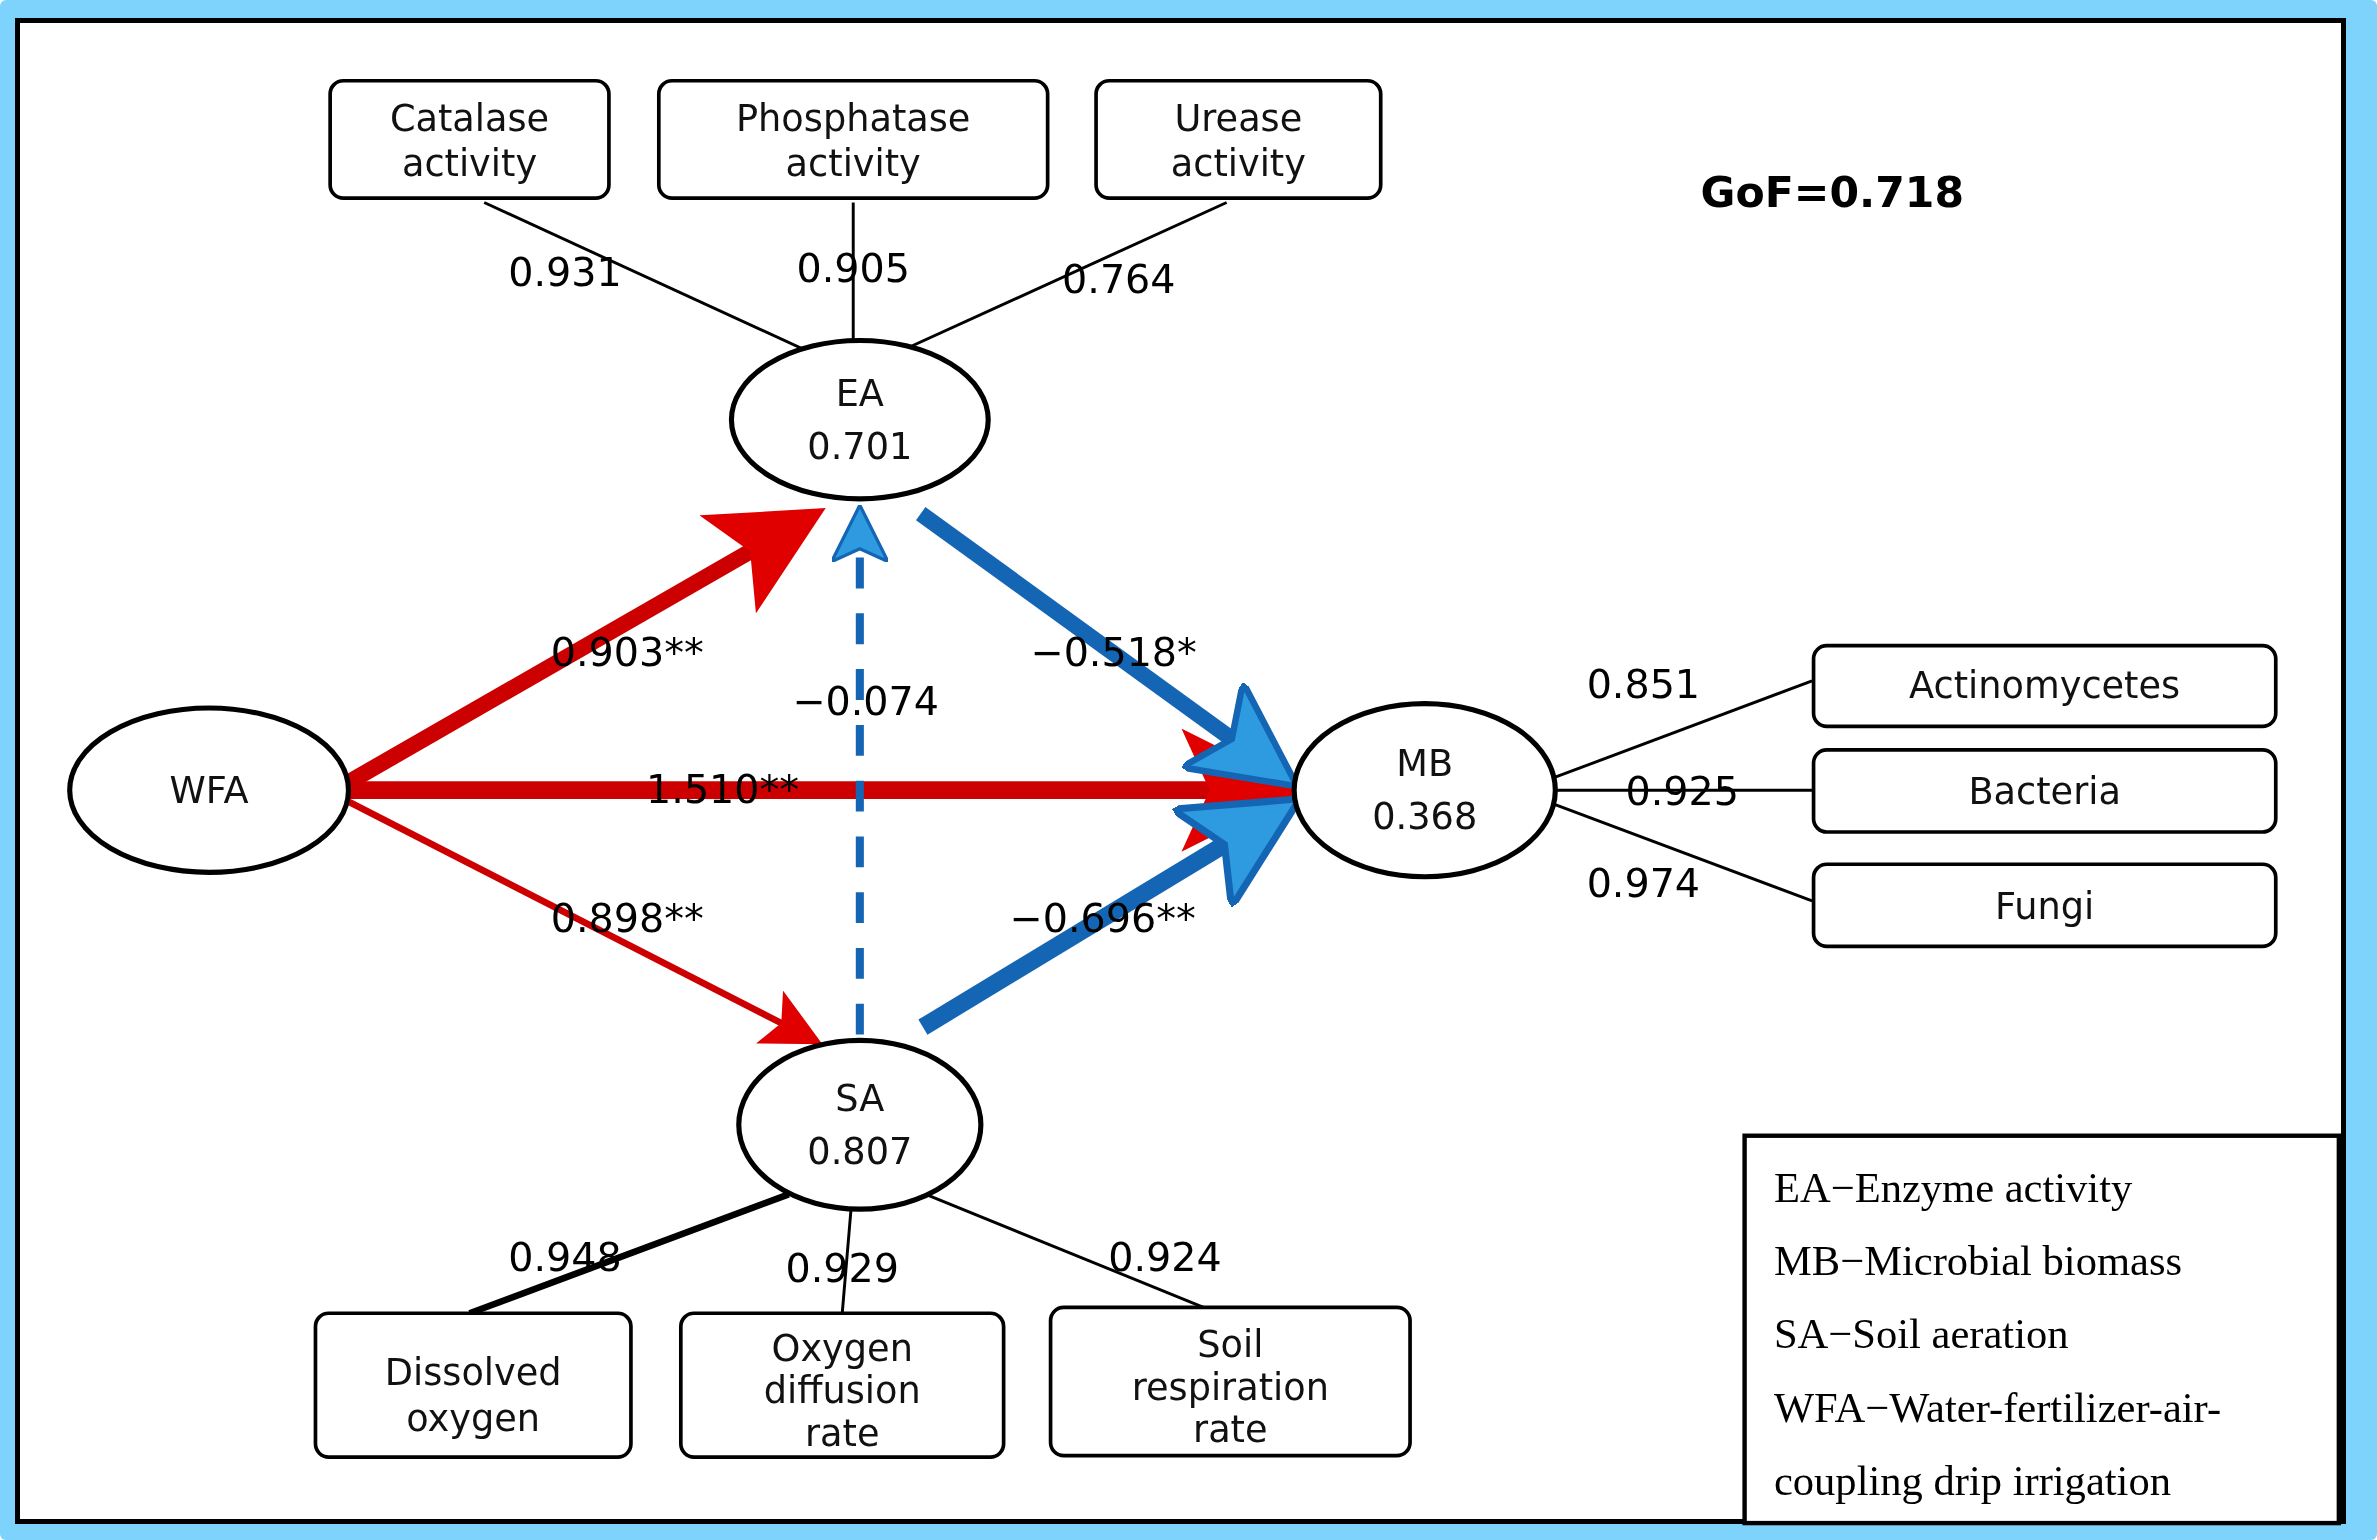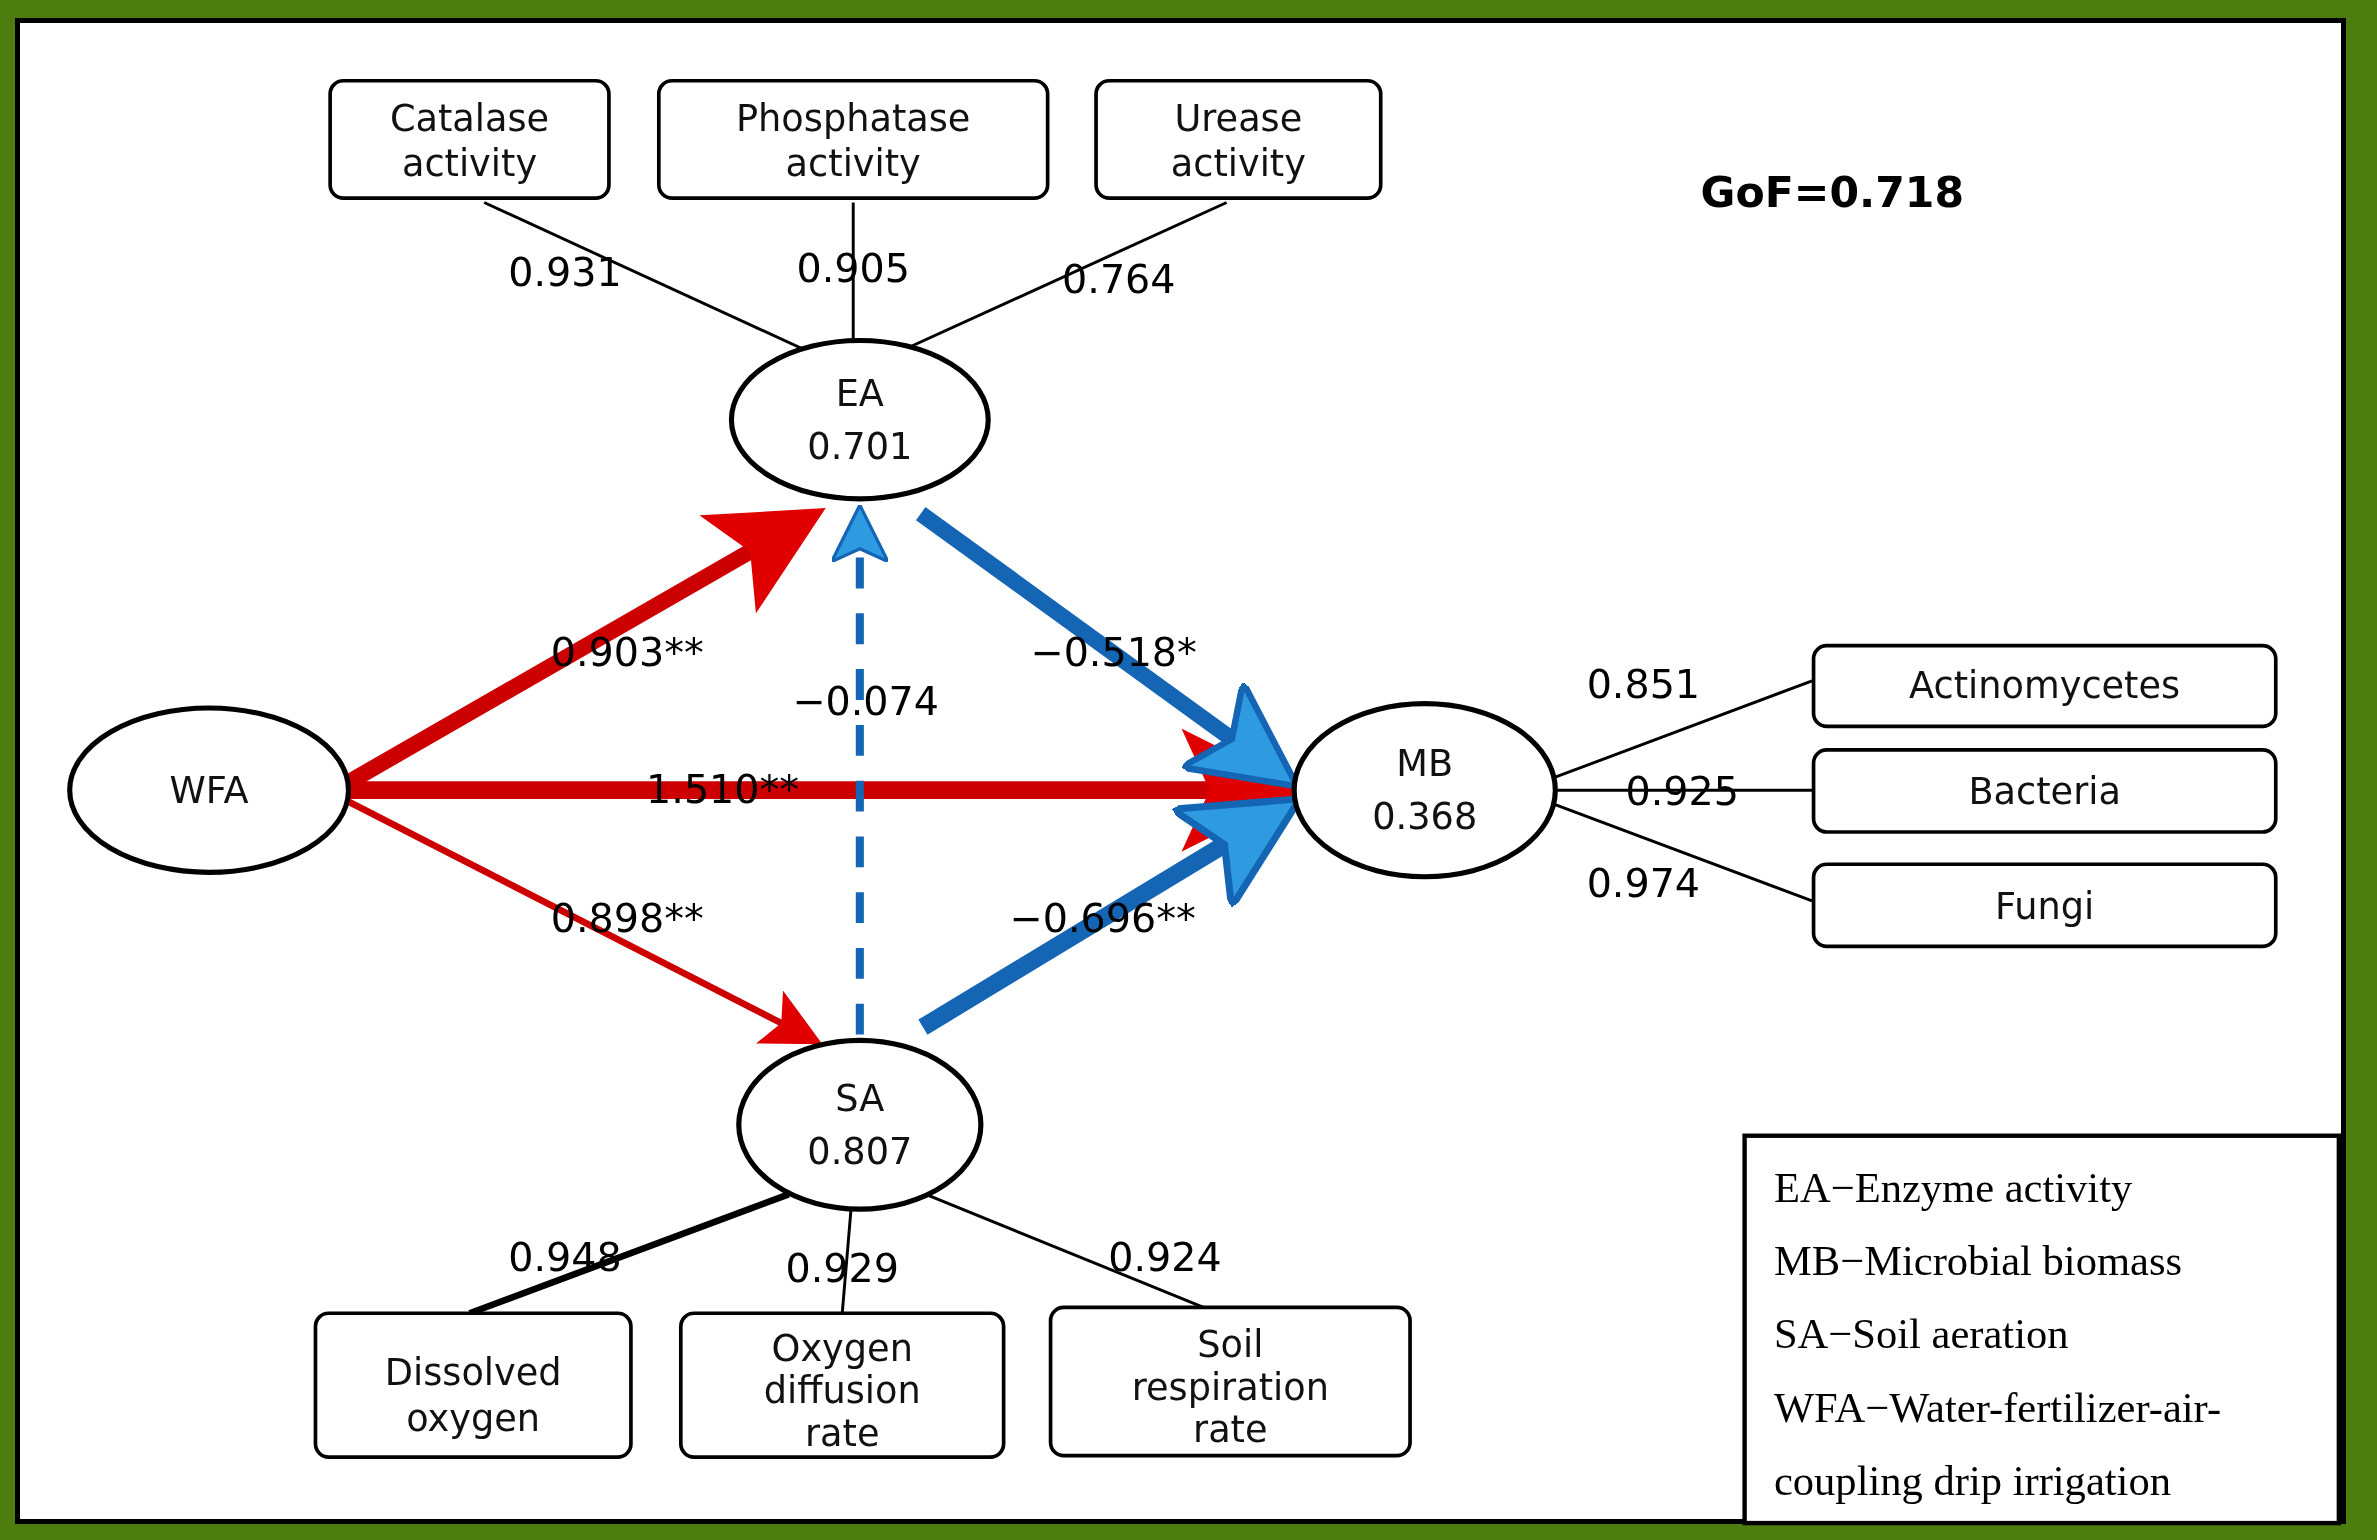--- a/index.html
+++ b/index.html
@@ -2,21 +2,21 @@
 <html style="font-size:11.7px"><head>
 <meta charset="utf-8">
 <title>SEM Path Diagram</title>
 <style>
   html,body{margin:0;padding:0;background:#fff;}
   body{
     width:2377px;height:1540px;
     font-family:"Liberation Sans",sans-serif;
     overflow:hidden;
   }
-  #canvas{position:relative;width:2377px;height:1540px;background:#4d7c0f;}
+  #canvas{position:relative;width:2377px;height:1540px;background:#7dd3fc;border-radius:6px;}
   #frame{
     position:absolute;left:14.7px;top:17.6px;
     width:2331px;height:1506px;
     border:5.1px solid #000;
     box-sizing:border-box;
     background:#fff;
   }
   svg#diagram{position:absolute;left:0;top:0;width:2377px;height:1540px;}
 
   .box-label{

